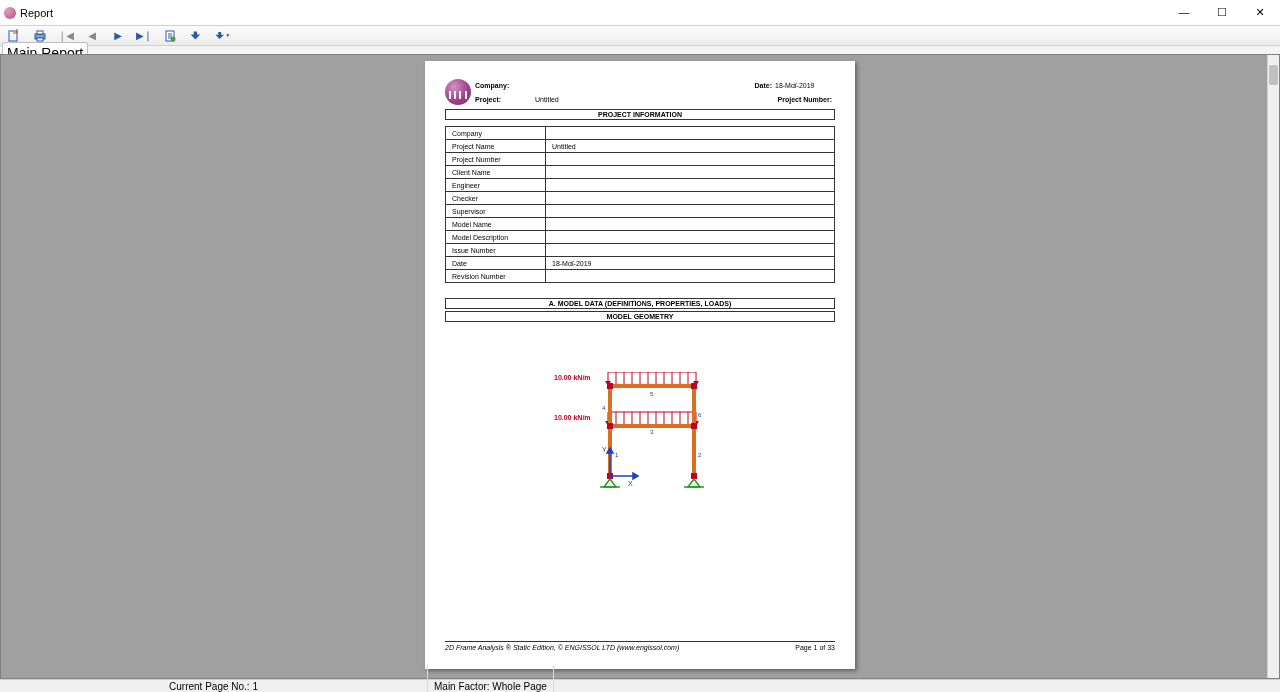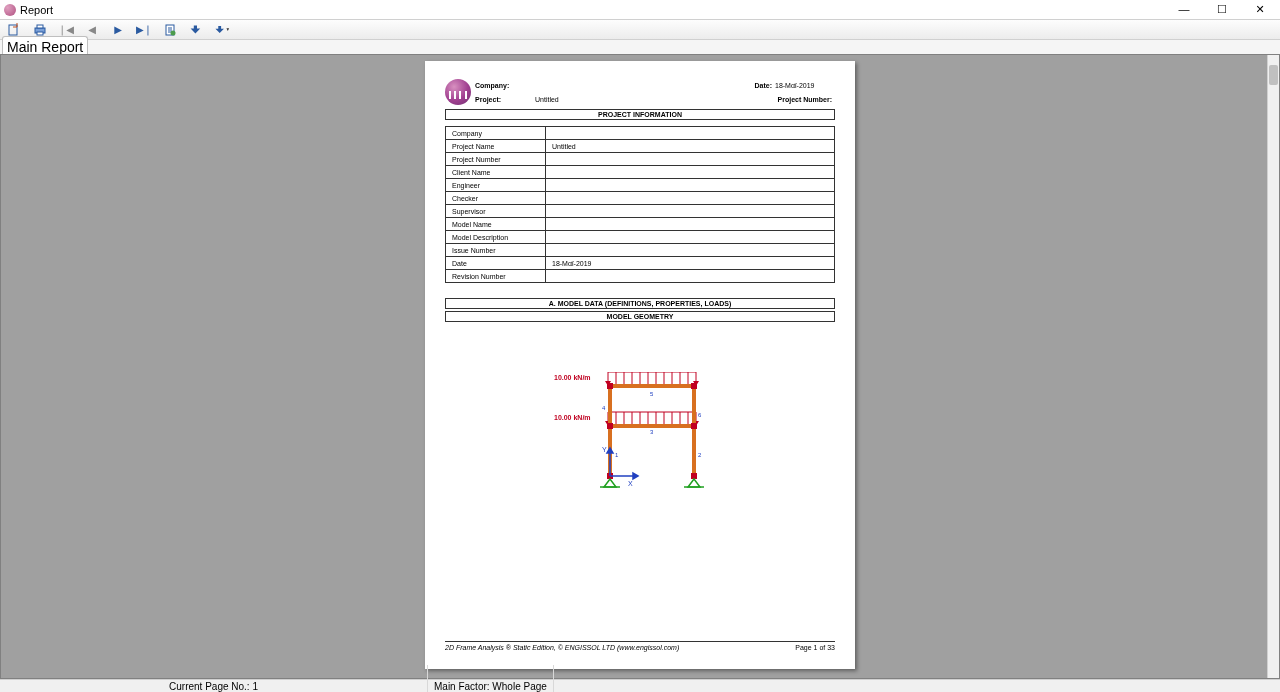--- a/index.html
+++ b/index.html
@@ -6,21 +6,21 @@
   body {
     font-family: "Segoe UI", Tahoma, sans-serif;
     font-size: 11px;
     background: #fff;
     overflow: hidden;
     width: 1280px;
     height: 692px;
     position: relative;
   }
   .titlebar {
-    height: 20px;
+    height: 26px;
     display: flex;
     align-items: center;
     padding: 0 4px;
     border-bottom: 1px solid #d0d0d0;
     background: #fff;
   }
   .titlebar .app-icon {
     width: 12px; height: 12px;
     border-radius: 50%;
     background: radial-gradient(circle at 30% 30%, #e0a0c0, #b05080);

